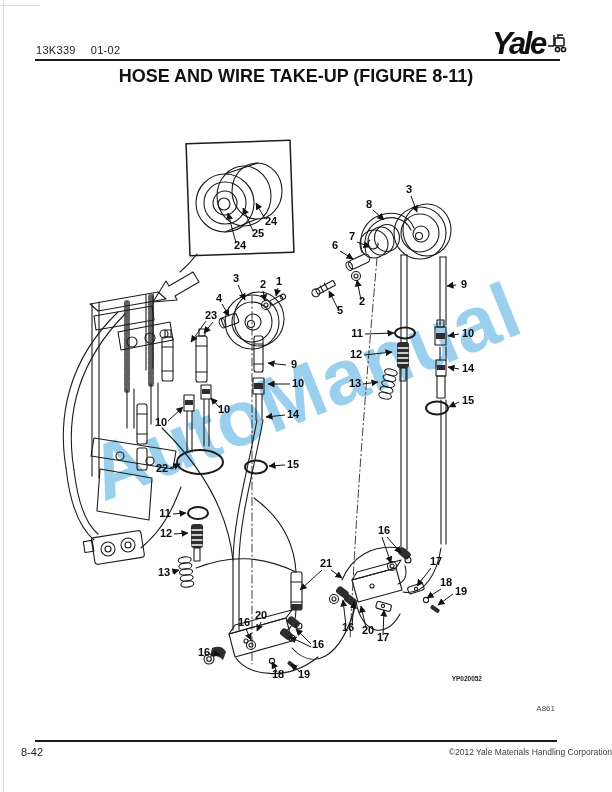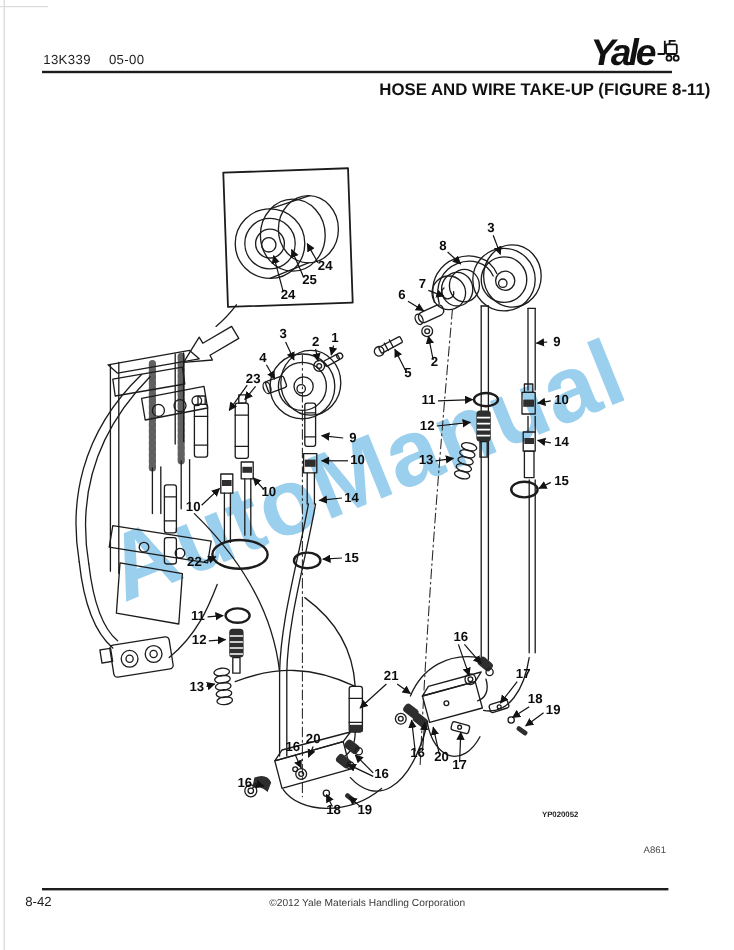--- a/index.html
+++ b/index.html
@@ -9,22 +9,22 @@
   .scan-edge-top{position:absolute;left:0;top:5px;width:40px;height:1px;background:#dcdcdc;}
 
   
   .doc-id{position:absolute;left:36px;top:44px;font-size:11px;letter-spacing:.3px;color:#1d1d1d;}
   .doc-id span{margin-right:15px;}
   .header-rule{position:absolute;left:35px;top:59px;width:525px;height:2px;background:#1d1d1d;}
   .brand{position:absolute;left:492px;top:28px;display:flex;align-items:flex-end;}
   .brand-text{font-size:31px;font-weight:bold;font-style:italic;letter-spacing:-2.5px;color:#111;line-height:1;}
   .brand-icon{margin-left:2px;margin-bottom:1px;}
 
-  .title{position:absolute;left:0;top:66px;width:592px;text-align:right;
-         font-size:14px;font-weight:bold;color:#111;}
+  .title{position:absolute;left:0;top:66px;width:592px;text-align:center;
+         font-size:18px;font-weight:bold;color:#111;}
   .subtitle{position:absolute;left:0;top:82px;width:592px;text-align:center;
          font-size:10.5px;font-weight:bold;color:#111;}
 
   
   .watermark{position:absolute;left:305px;top:392px;transform:translate(-50%,-50%) rotate(-22deg);
          font-size:78px;font-weight:bold;white-space:nowrap;opacity:.88;letter-spacing:1px;}
 
   
   .figure-svg{position:absolute;left:0;top:0;width:612px;height:792px;}
   .art{stroke:#1c1c1c;fill:none;stroke-width:1.1;stroke-linejoin:round;stroke-linecap:round;}
@@ -35,32 +35,32 @@
   .art .chain{stroke-width:6;stroke-dasharray:2.5 2.5;opacity:.7;}
   .dashdot{stroke:#2a2a2a;stroke-width:.9;fill:none;stroke-dasharray:8 3 1.5 3;}
   .leader{stroke:#121212;stroke-width:1;}
   .callout{font-family:"Liberation Sans",sans-serif;font-size:11px;font-weight:bold;
            fill:#0c0c0c;text-anchor:middle;}
   .img-code{font-family:"Liberation Sans",sans-serif;font-size:6.5px;font-weight:bold;fill:#222;text-anchor:end;}
 
   
   .footer-rule{position:absolute;left:35px;top:740px;width:522px;height:2px;background:#1d1d1d;}
   .page-num{position:absolute;left:21px;top:746px;font-size:11px;color:#1d1d1d;}
-  .copyright{position:absolute;left:0;top:747px;width:612px;text-align:center;font-size:8.5px;color:#3a3a3a;}
+  .copyright{position:absolute;left:0;top:747px;width:612px;text-align:right;font-size:8.5px;color:#3a3a3a;}
   .doc-ref{position:absolute;right:57px;top:704px;font-size:8px;color:#4a4a4a;}
 </style>
 </head>
 <body>
 
 <div class="page">
   <div class="scan-edge-left"></div>
   <div class="scan-edge-top"></div>
 
   <div class="doc-id">
-    <span>13K339</span><span>05-00</span>
+    <span>13K339</span><span>01-02</span>
   </div>
   <div class="header-rule"></div>
   <div class="brand">
     <span class="brand-text">Yale</span>
     <span class="brand-icon">
       <svg width="20" height="24" viewBox="0 0 20 24">
         <g stroke="#111" fill="none" stroke-width="1.5">
           <path d="M7,5 v11"></path>
           <path d="M7,16 h-6"></path>
           <rect x="8" y="8" width="9" height="8" rx="1"></rect>

